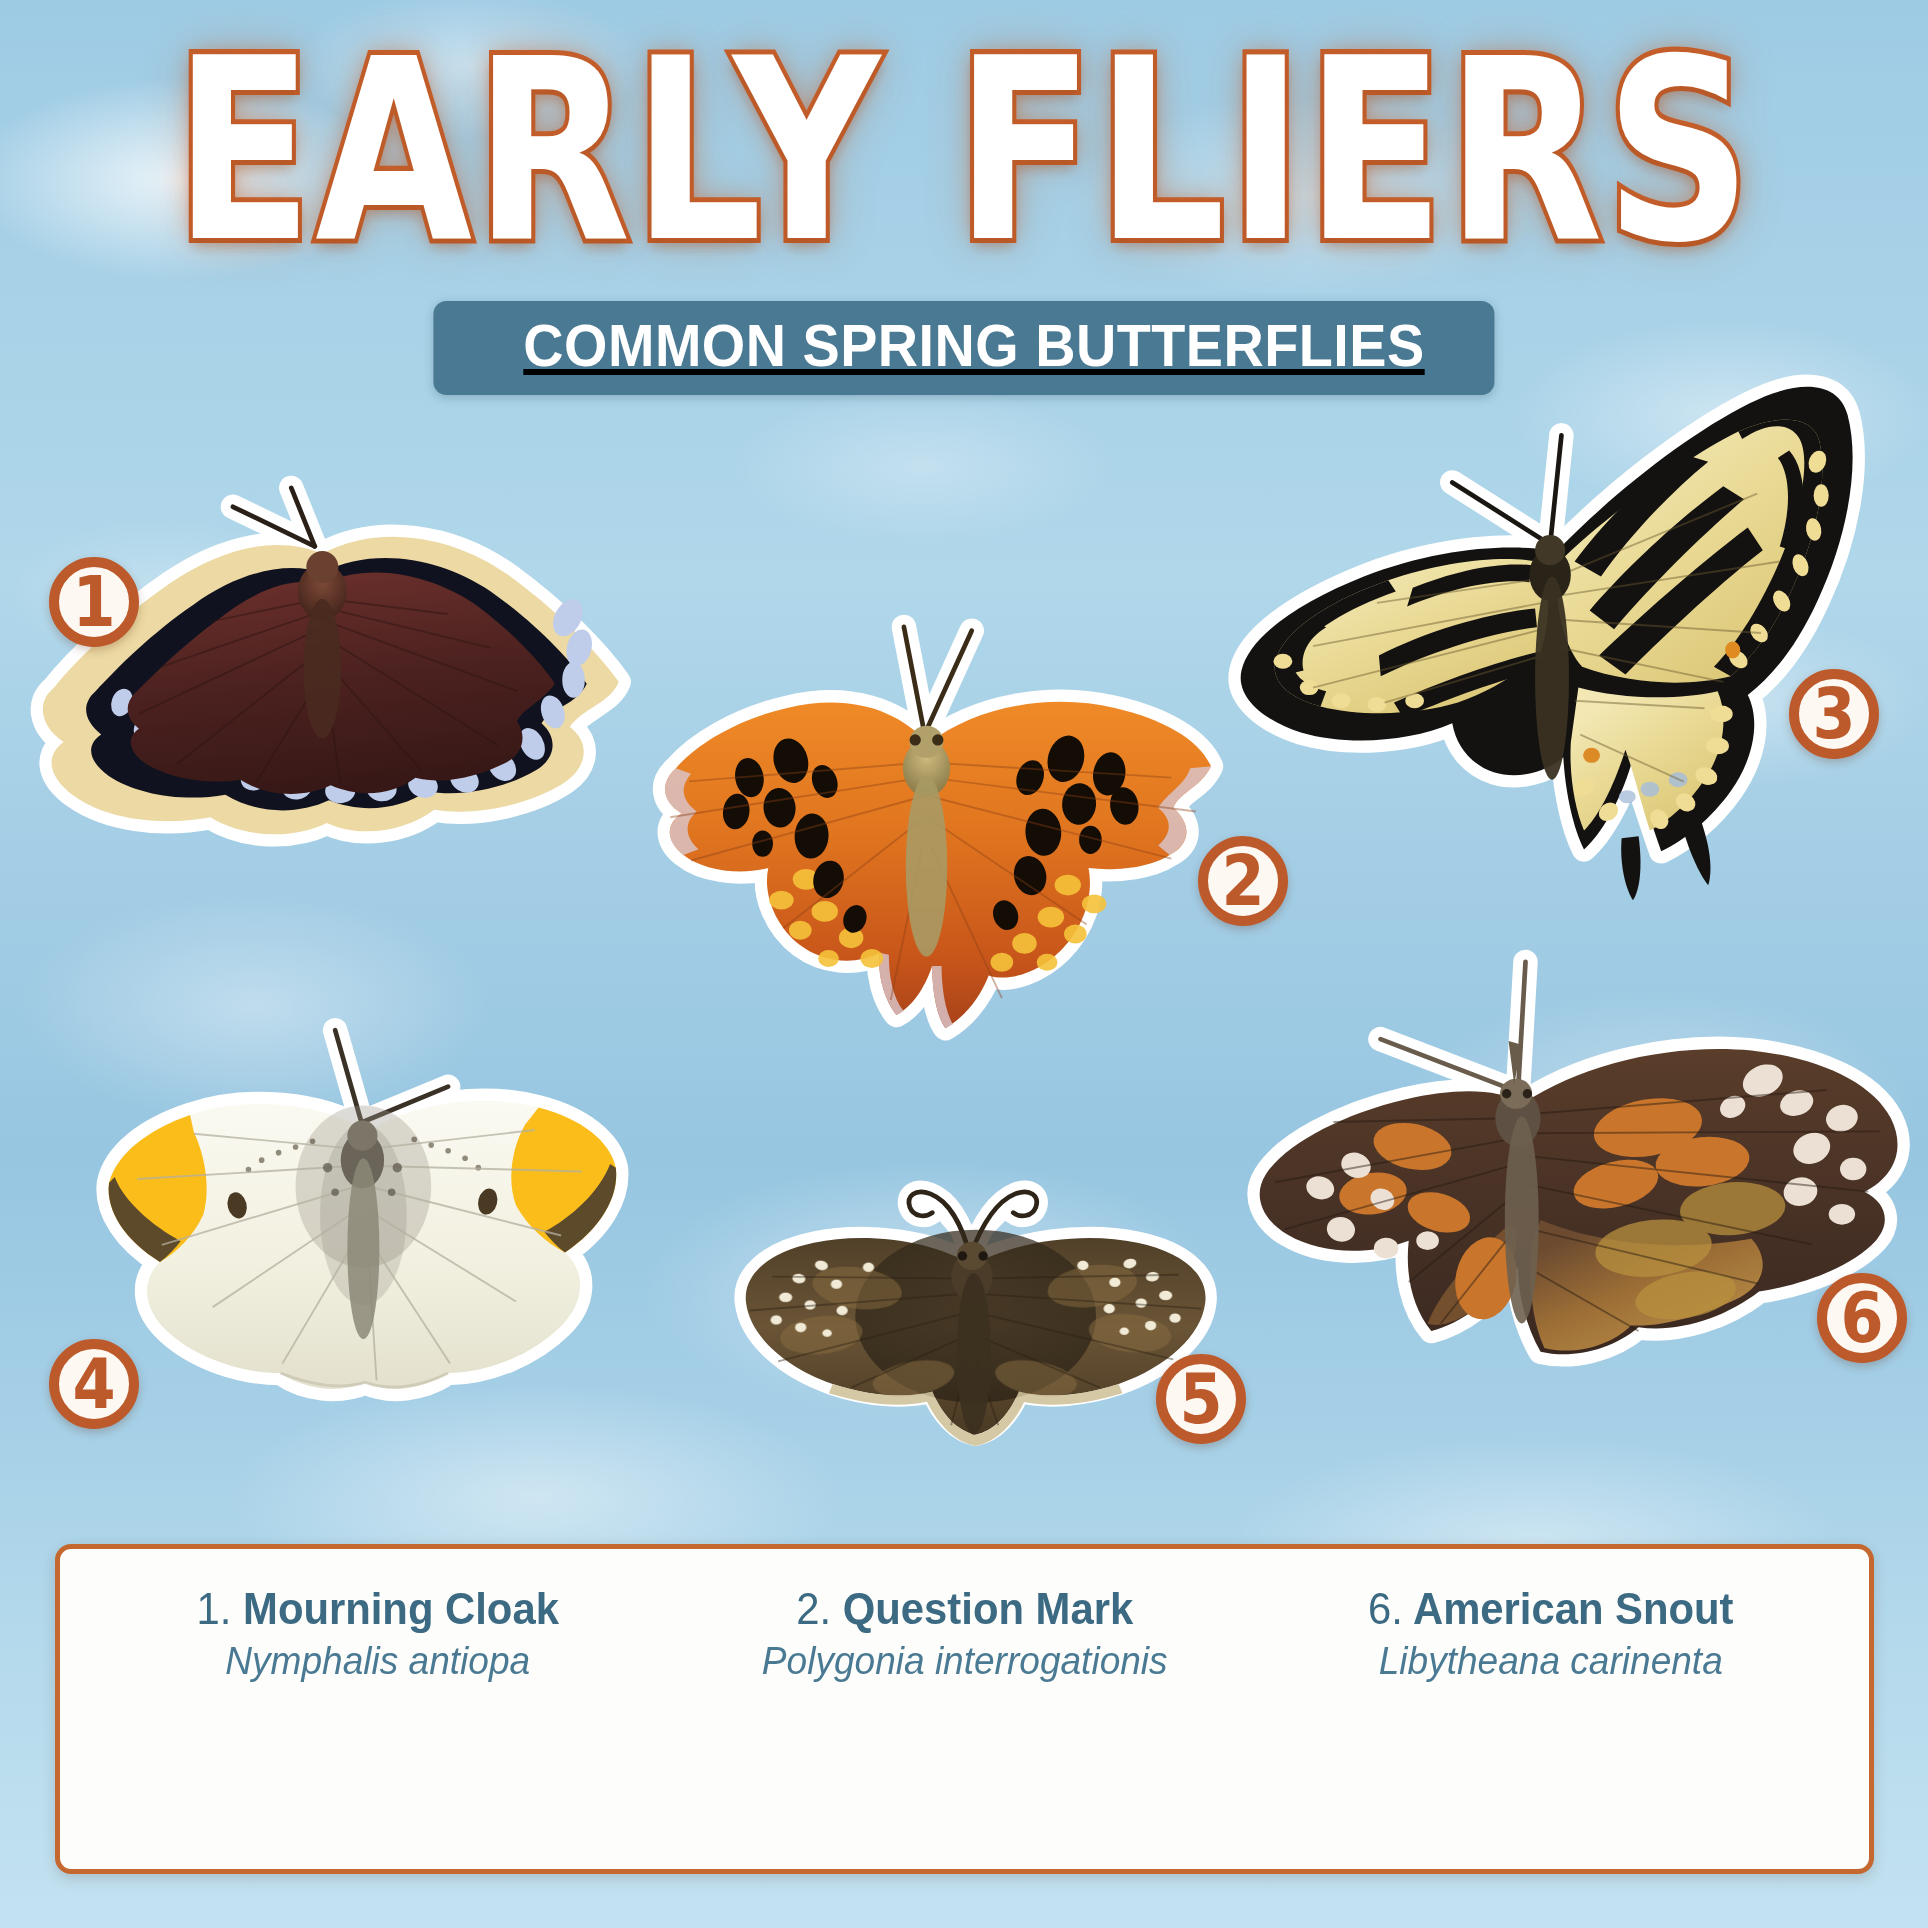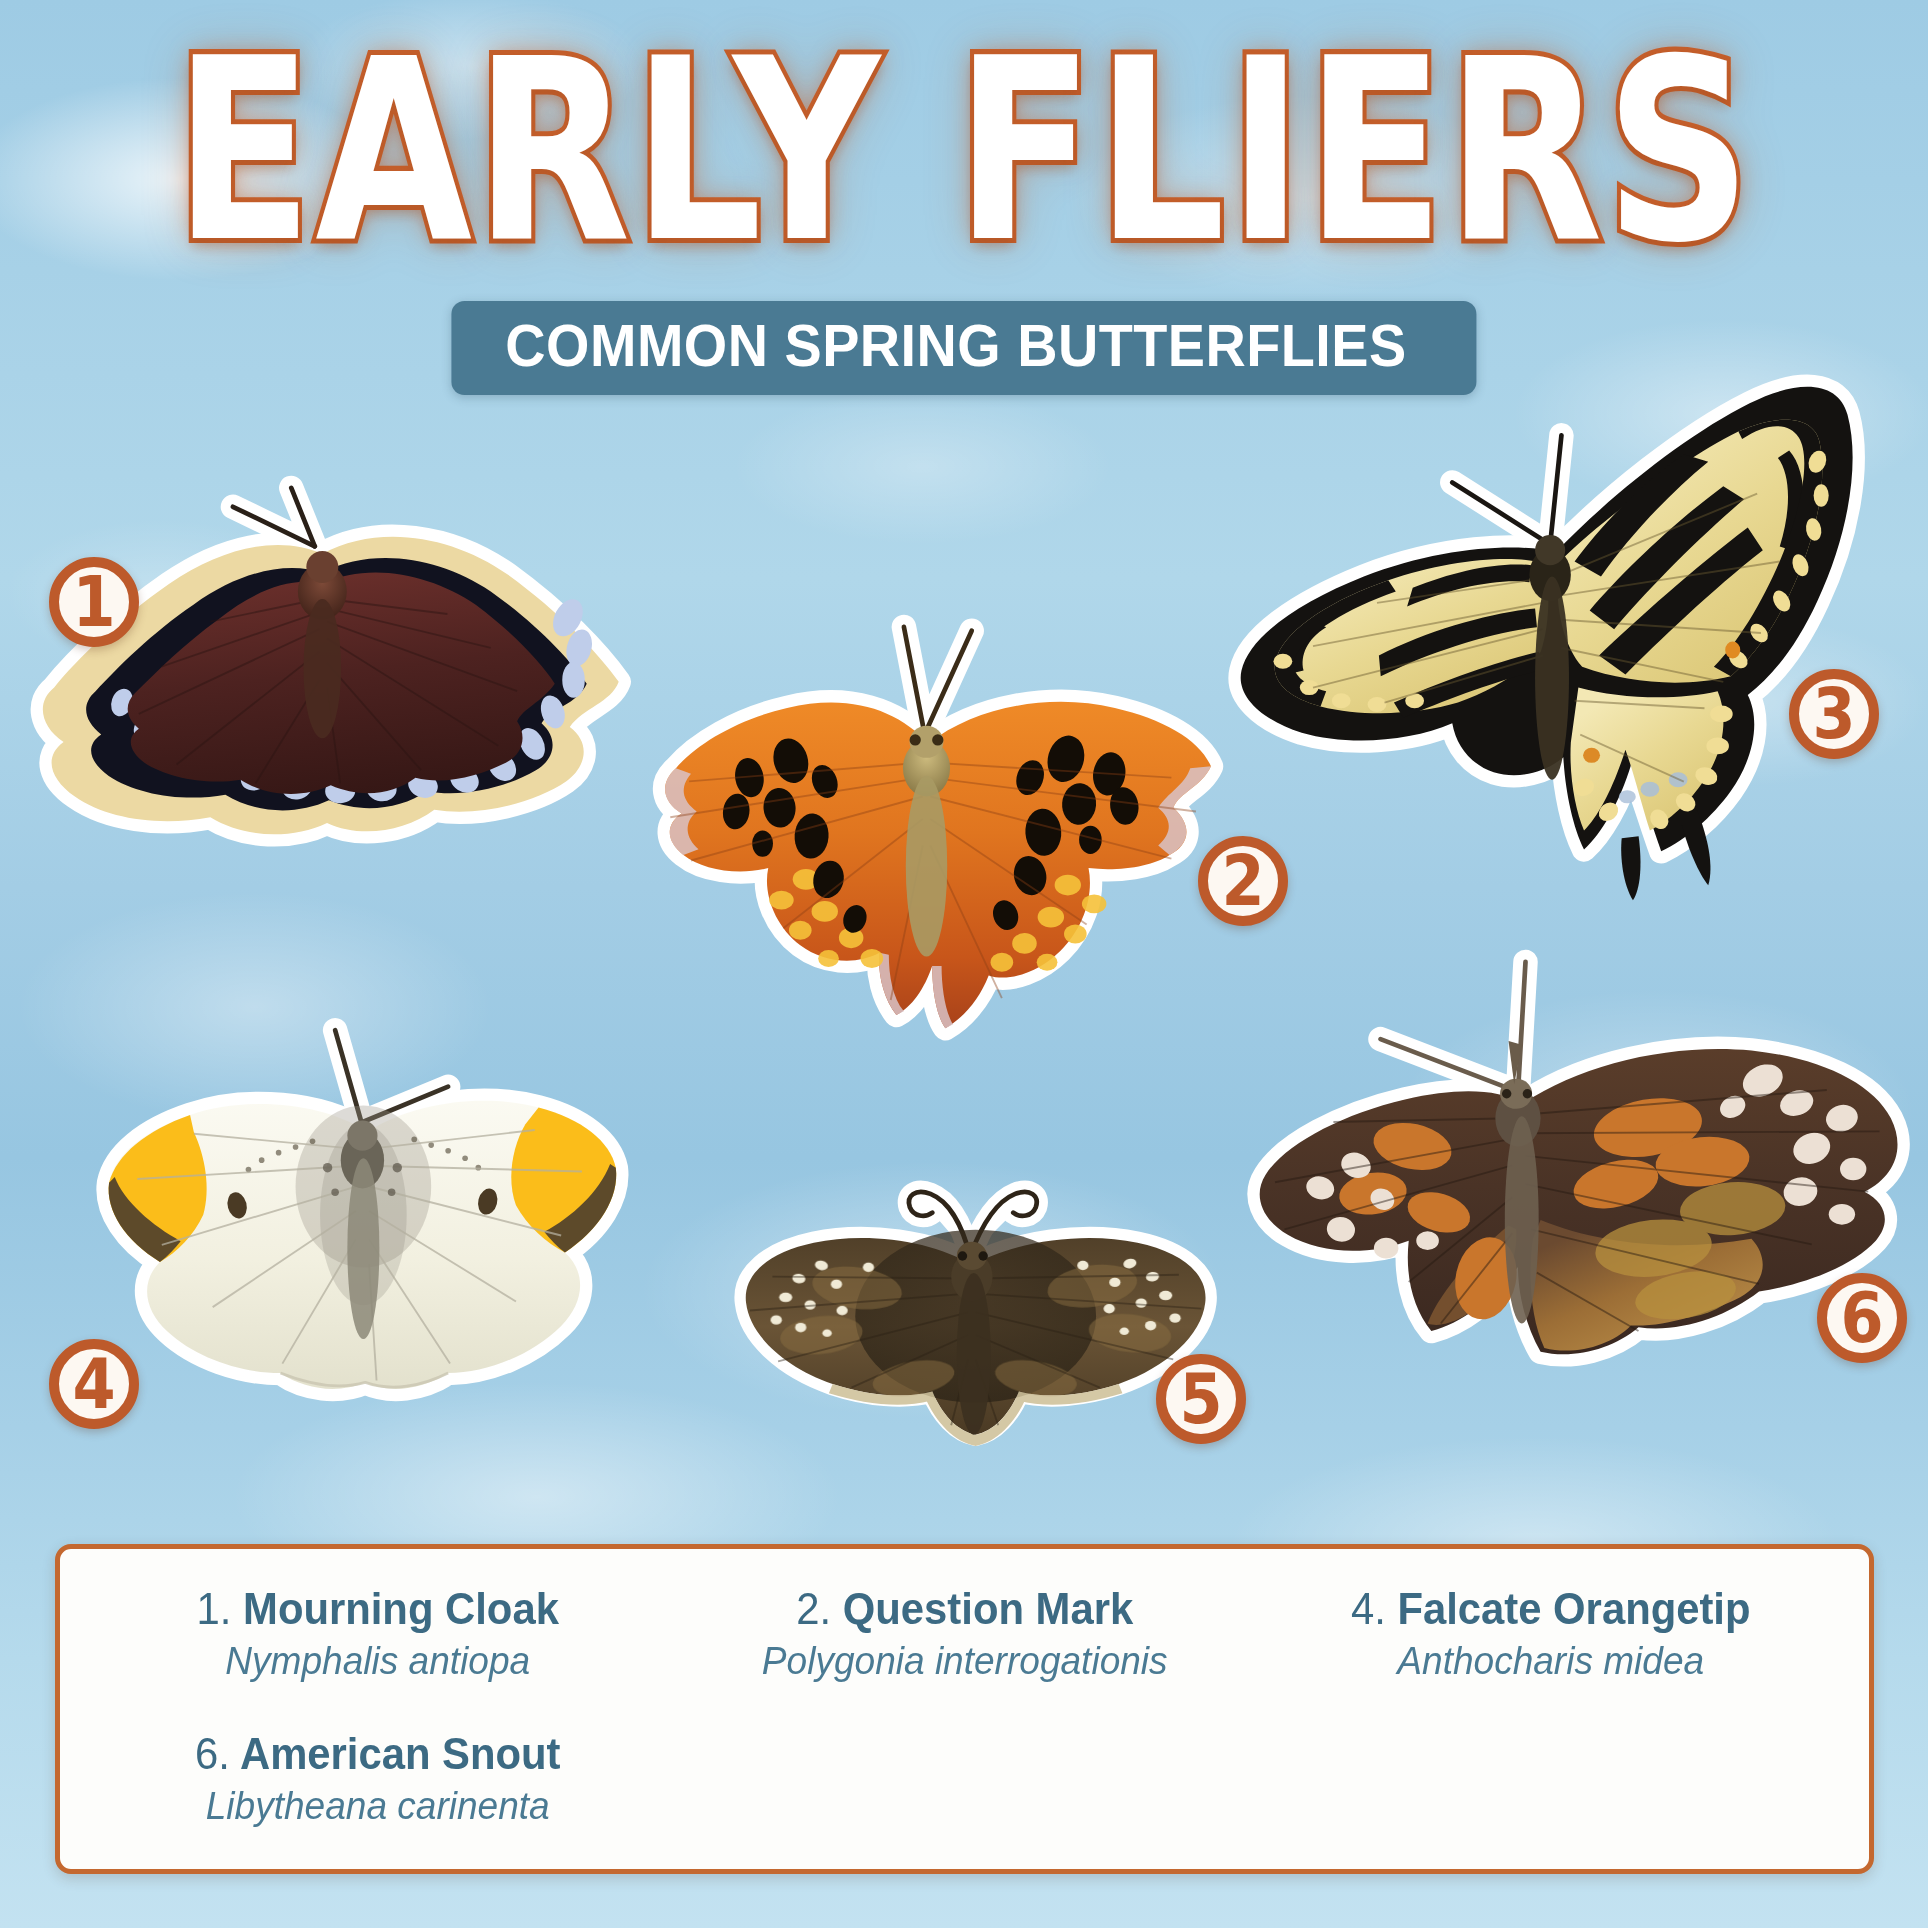--- a/index.html
+++ b/index.html
@@ -53,22 +53,23 @@
     transform:scaleY(1.2) scaleX(.97);
     transform-origin:50% 0;
     white-space:nowrap;
   }
 
   
   #subbar{
     position:absolute; left:50%; top:301px; transform:translateX(-50%);
     background:#4a7a93;
     border-radius:13px;
-    padding:15px 36px 19px 20px;
+    padding:15px 36px 19px 56px;
     box-shadow:0 2.8px 9.4px rgba(40,70,90,.25);
+    text-decoration:underline;
   }
   #subbar .txt{
     font-family:"Liberation Sans", sans-serif;
     font-weight:700;
     font-size:60px;
     line-height:1;
     letter-spacing:0.5px;
     color:#ffffff;
     white-space:nowrap;
     transform:scaleX(.93);
@@ -801,27 +802,20 @@
 
     <div class="lg-item">
       <div class="lg-common">
         <span class="num">2.</span>
         <span>Question Mark</span>
       </div>
       <div class="lg-sci">Polygonia interrogationis</div>
     </div>
 
 
-    <div class="lg-item">
-      <div class="lg-common">
-        <span class="num">4.</span>
-        <span>Falcate Orangetip</span>
-      </div>
-      <div class="lg-sci">Anthocharis midea</div>
-    </div>
 
 
     <div class="lg-item">
       <div class="lg-common">
         <span class="num">6.</span>
         <span>American Snout</span>
       </div>
       <div class="lg-sci">Libytheana carinenta</div>
     </div>
 

